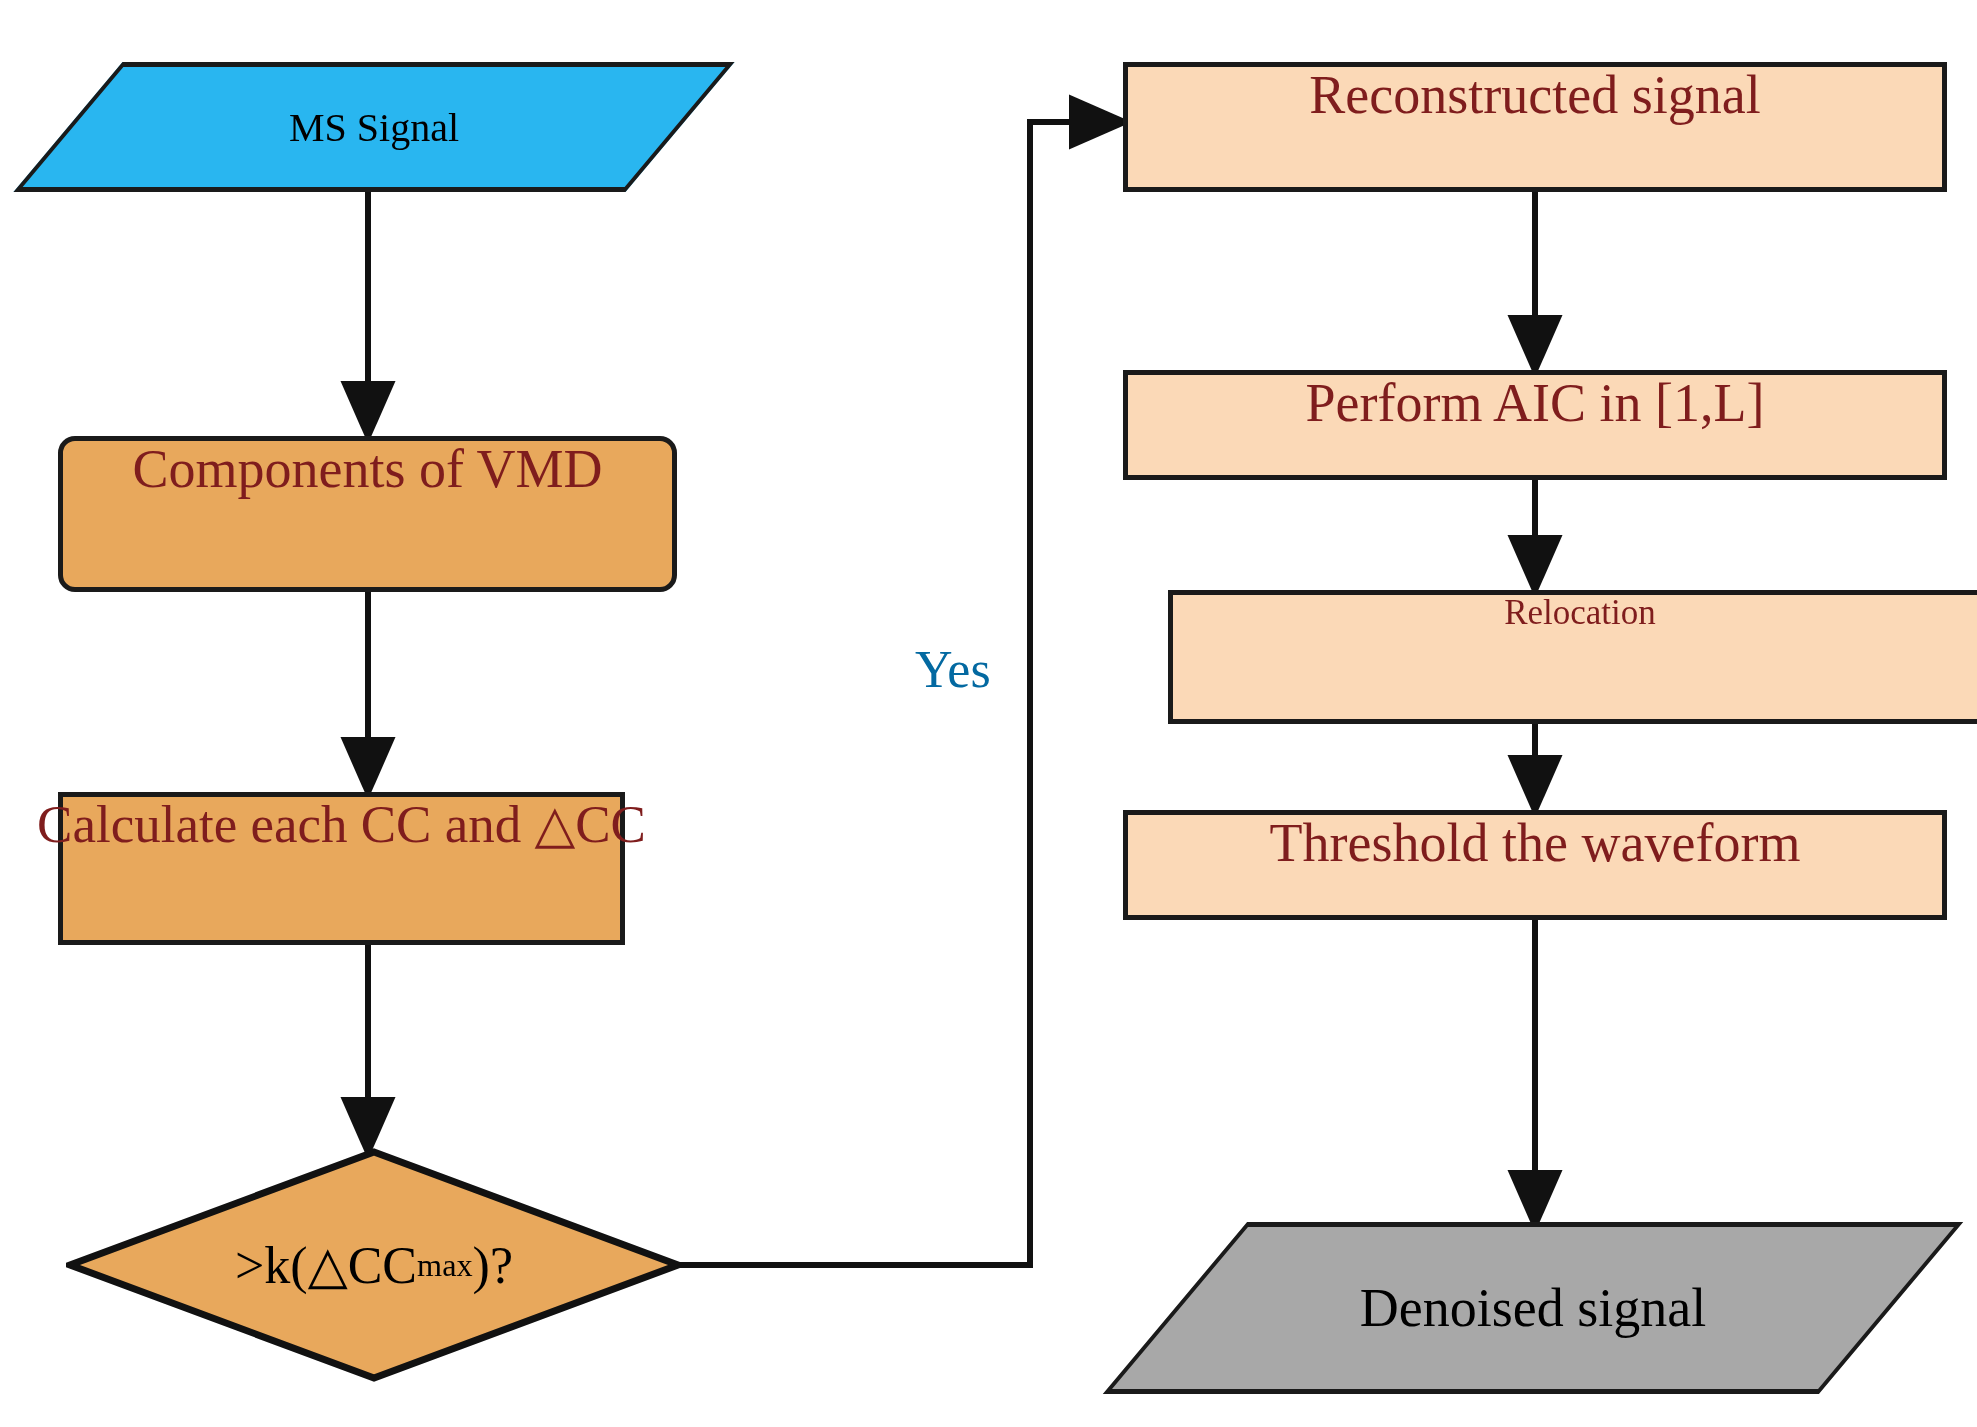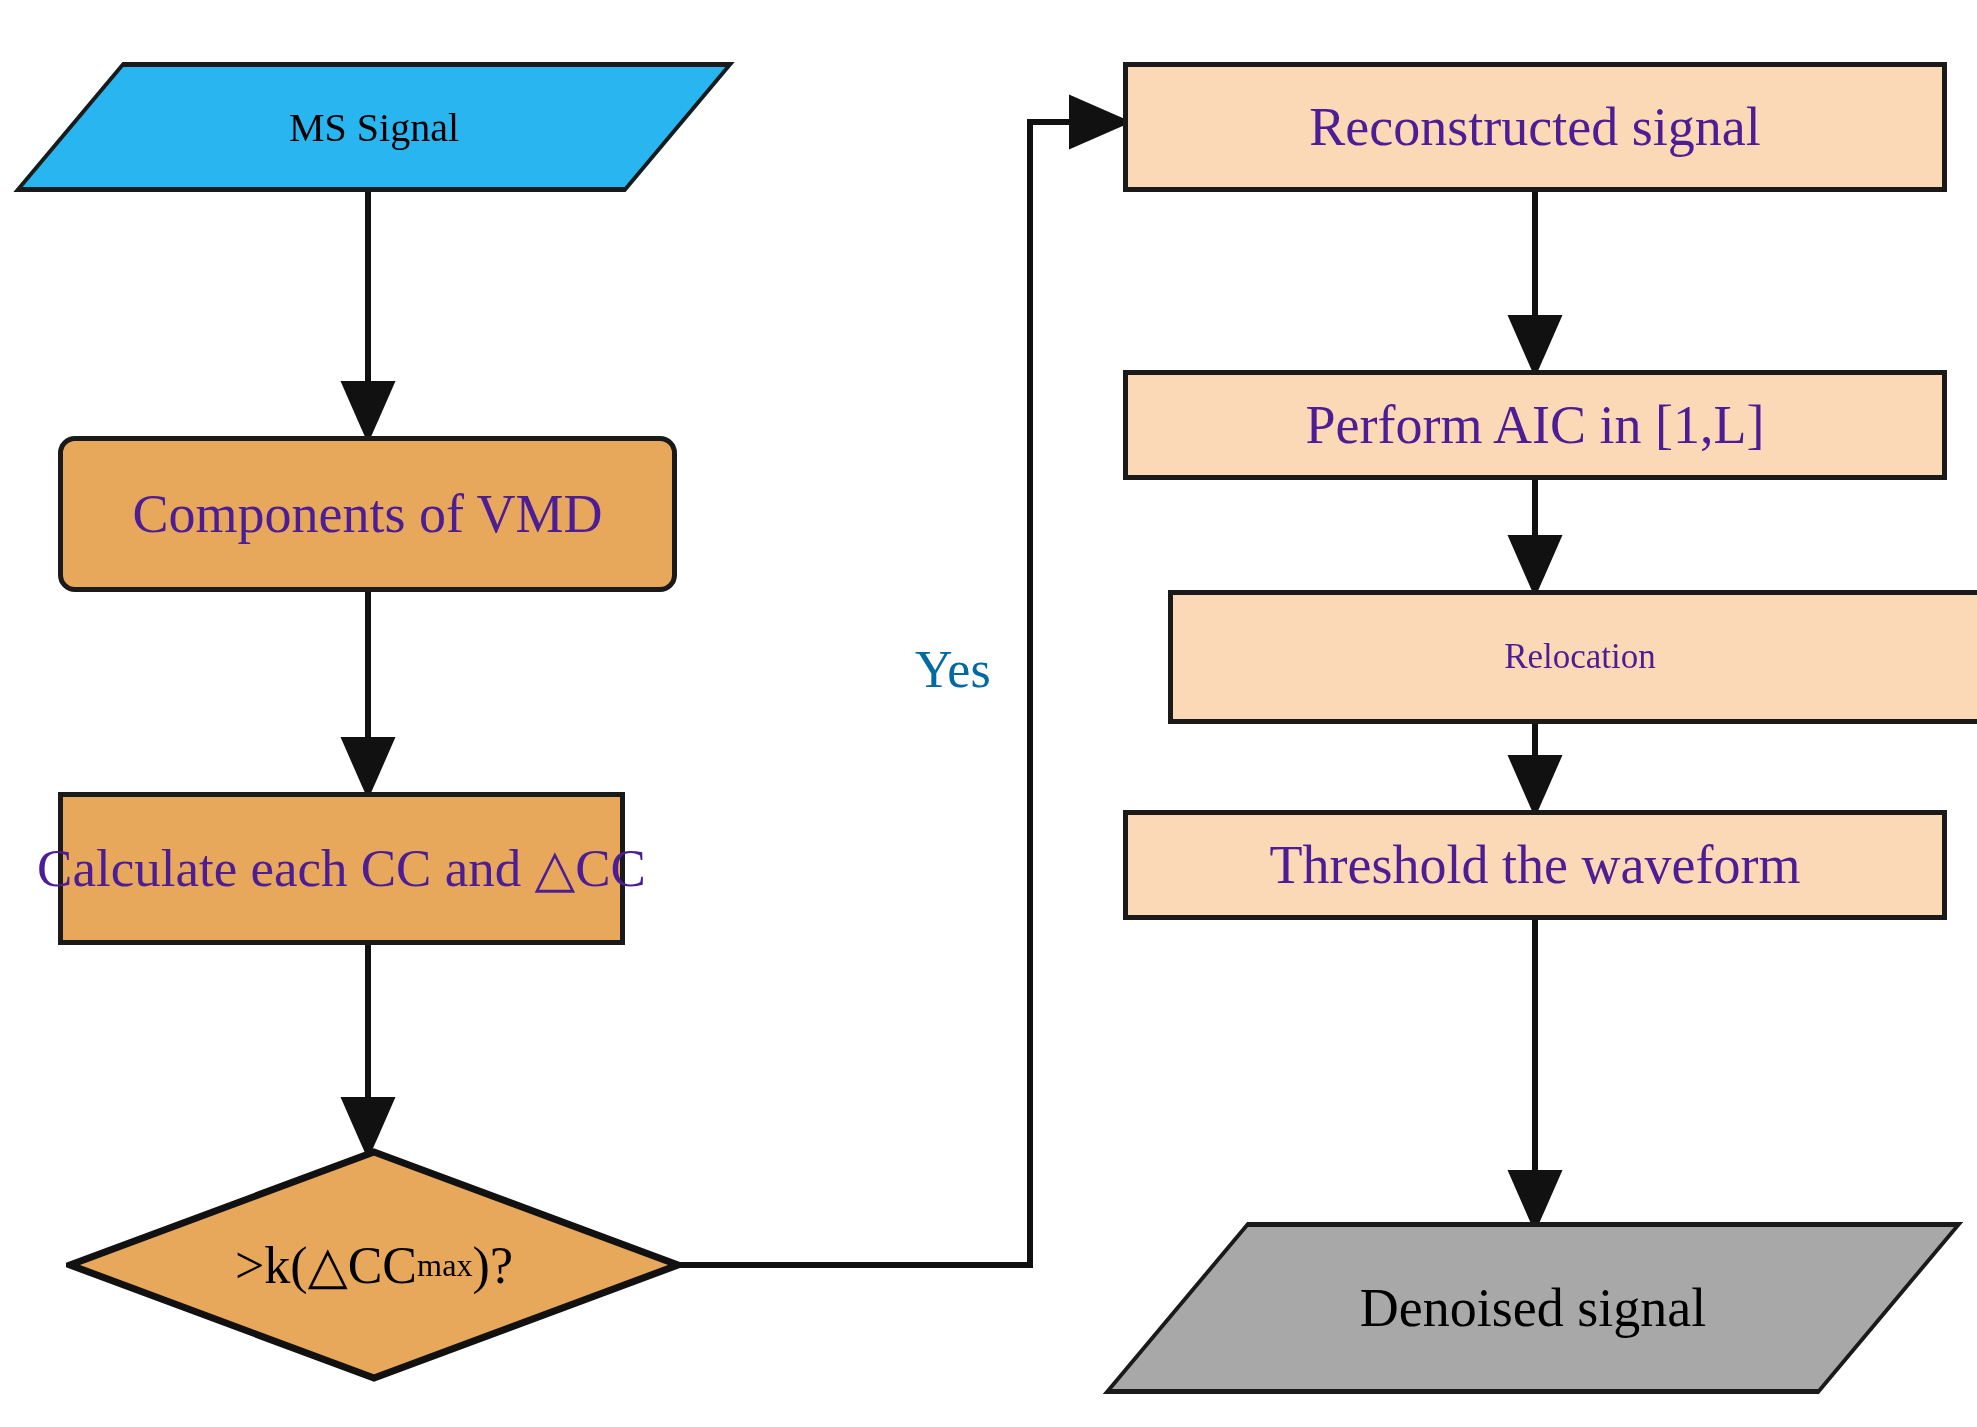--- a/index.html
+++ b/index.html
@@ -14,23 +14,22 @@
     background: #ffffff;
     overflow: hidden;
     font-family: "Liberation Serif", "DejaVu Serif", serif;
   }
 
   
   .node {
     position: absolute;
     box-sizing: border-box;
     display: flex;
-    align-items: center;
     justify-content: center;
-    color: #4c1d95;
+    color: #7f1d1d;
     text-align: center;
     line-height: 1.05;
     white-space: nowrap;
     user-select: none;
   }
 
   .rect {
     border: 5px solid #1a1a1a;
   }
 

